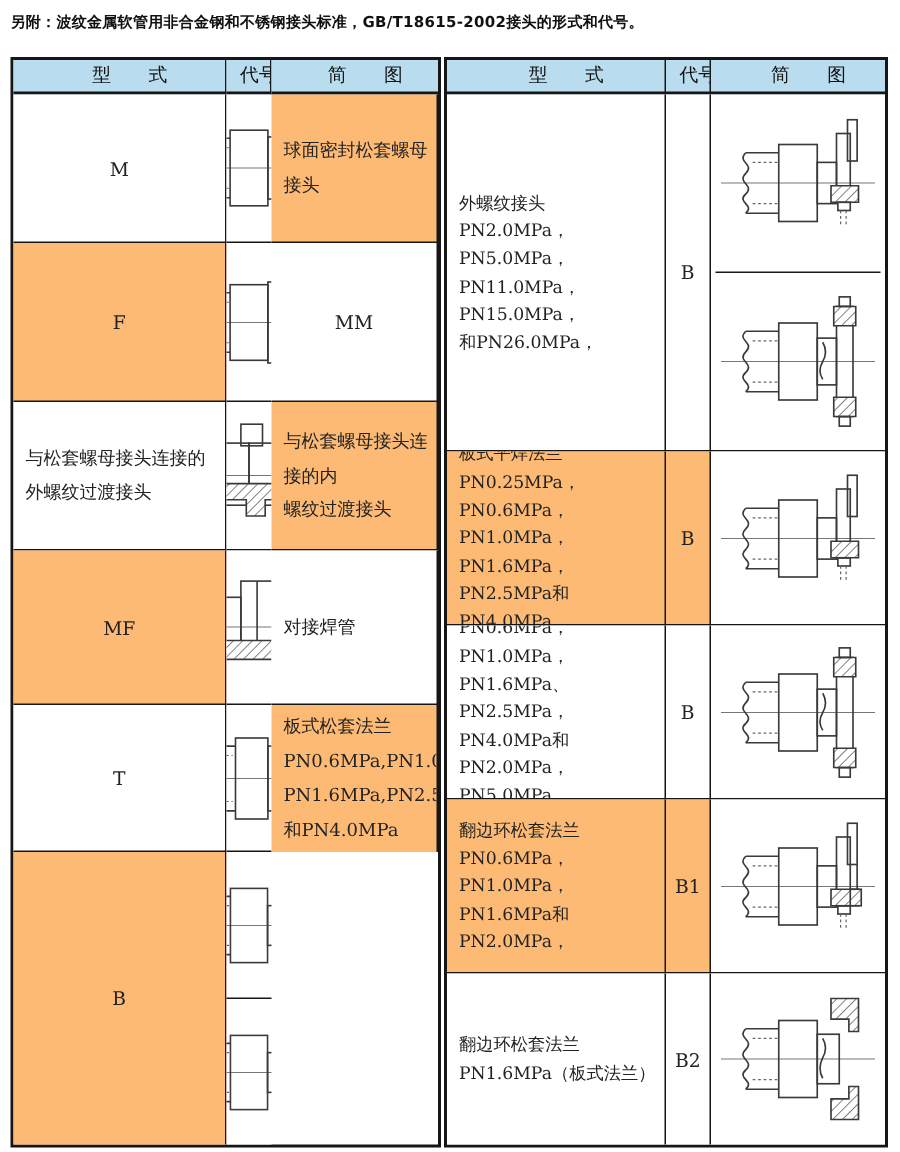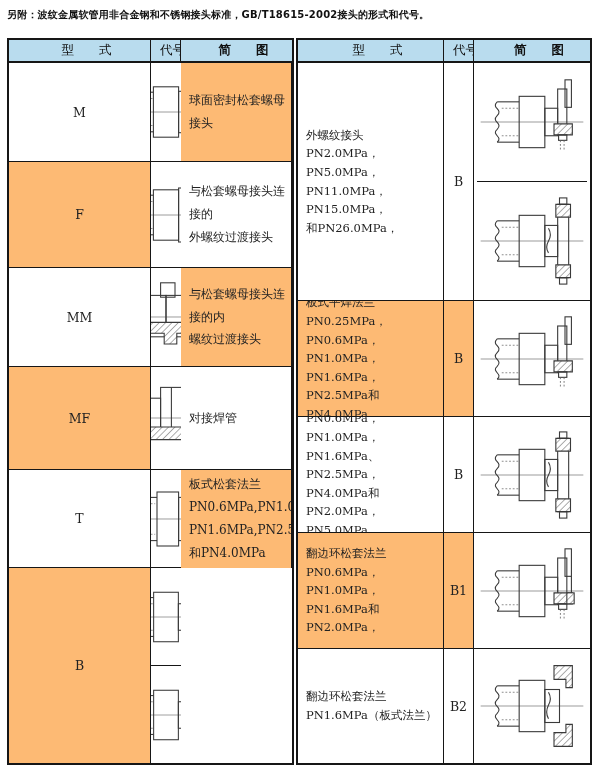--- a/index.html
+++ b/index.html
@@ -22,21 +22,21 @@
     grid-template-columns:142px 30px 111px;
     grid-template-rows:23px 99px 106px 99px 103px 98px 195px;}
   .tbl-right{left:296px;width:296px;height:727px;
     grid-template-columns:146px 30px 116px;
     grid-template-rows:23px 238px 116px 116px 116px 114px;}
   .cell{
     box-sizing:border-box;border-right:1px solid #161616;border-bottom:1px solid #161616;
     overflow:hidden;background:#fff;
     display:flex;flex-direction:column;justify-content:center;
   }
-  .cell.last-col{border-right:none;font-weight:bold;}
+  .cell.last-col{border-right:none;}
   .cell.last-row{border-bottom:none;}
   .hdr{
     background:#b9dcee;border-bottom:2px solid #161616;
     align-items:center;justify-content:center;
     font-family:"DejaVu Serif","Liberation Serif",serif;
     font-size:12.5px;color:#111;white-space:nowrap;padding-left:14px;
   }
   .type{
     align-items:flex-start;padding:4px 4px 4px 8px;
     font-family:"DejaVu Serif","Liberation Serif",serif;
@@ -190,23 +190,23 @@
   </div>
 
   <div class="cell type hl">球面密封松套螺母接头</div>
   <div class="cell code hl">F</div>
   <div class="cell dia last-col">
     <svg viewBox="0 0 120 96" width="108" height="92">
         <use href="#d-f"></use>
       </svg>
   </div>
 
+  <div class="cell code">MM</div>
   <div class="cell type">与松套螺母接头连接的
 外螺纹过渡接头</div>
-  <div class="cell code">MM</div>
   <div class="cell dia last-col">
     <svg viewBox="0 0 120 96" width="108" height="90">
         <use href="#d-mm"></use>
       </svg>
   </div>
 
   <div class="cell type hl">与松套螺母接头连接的内
 螺纹过渡接头</div>
   <div class="cell code hl">MF</div>
   <div class="cell dia last-col">

